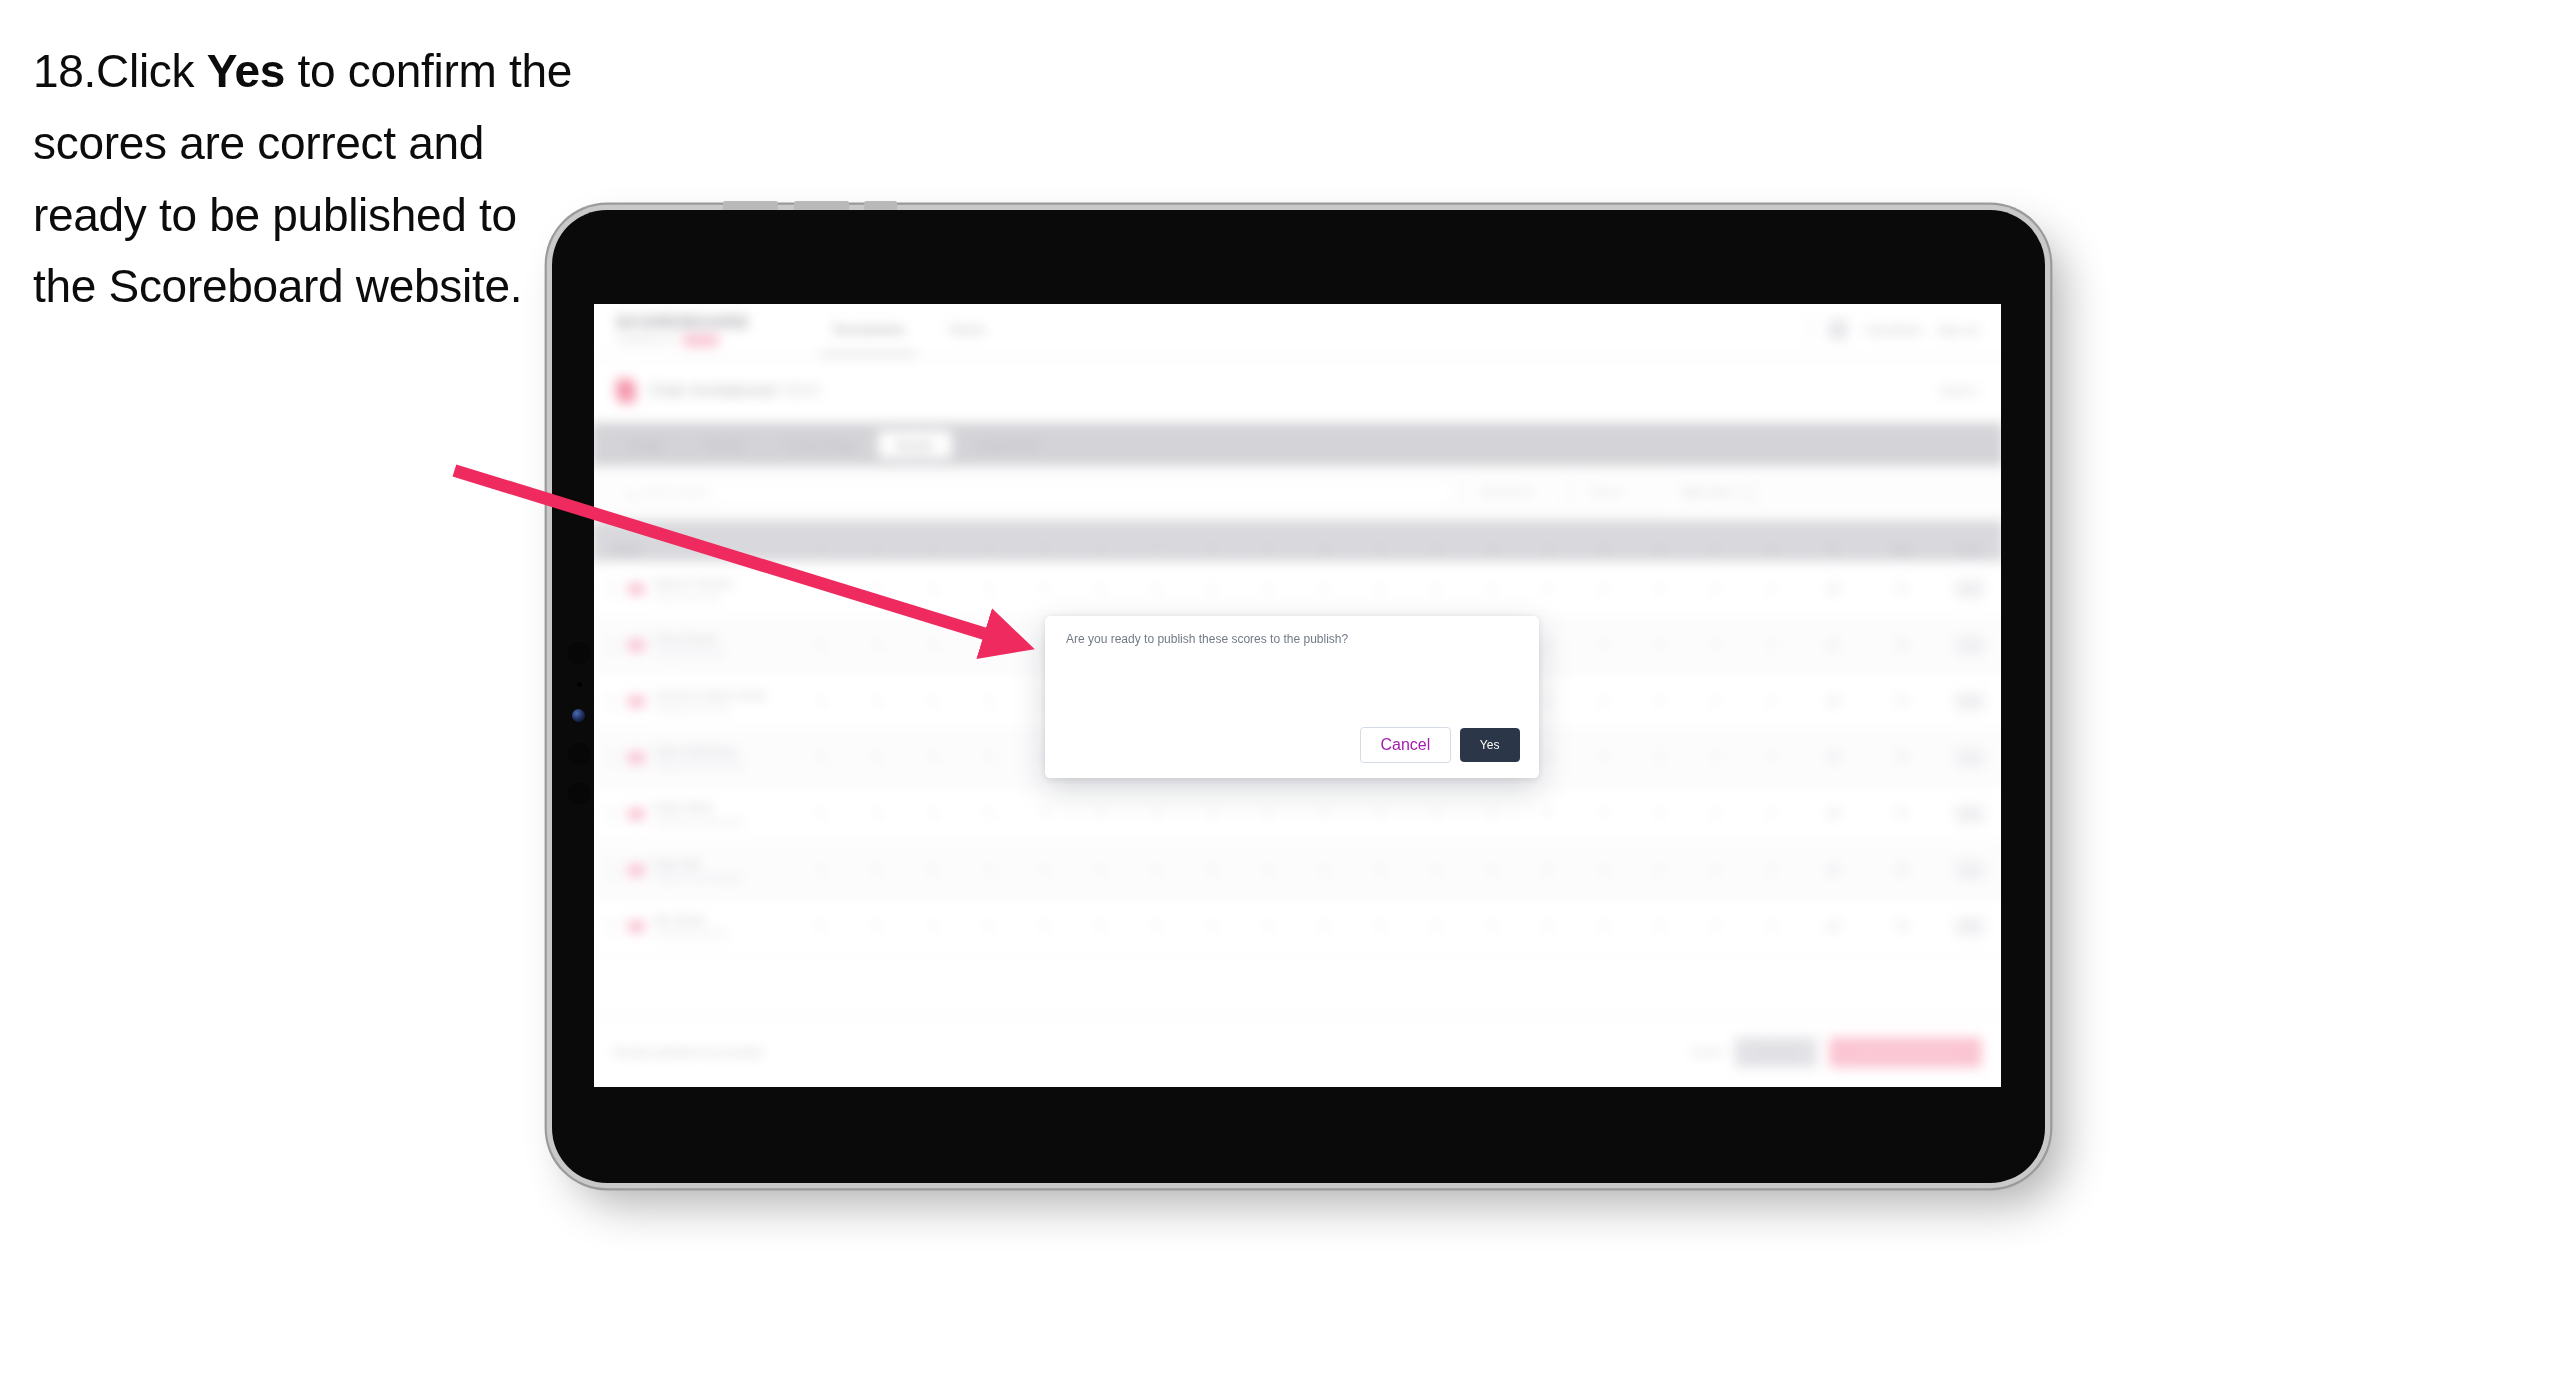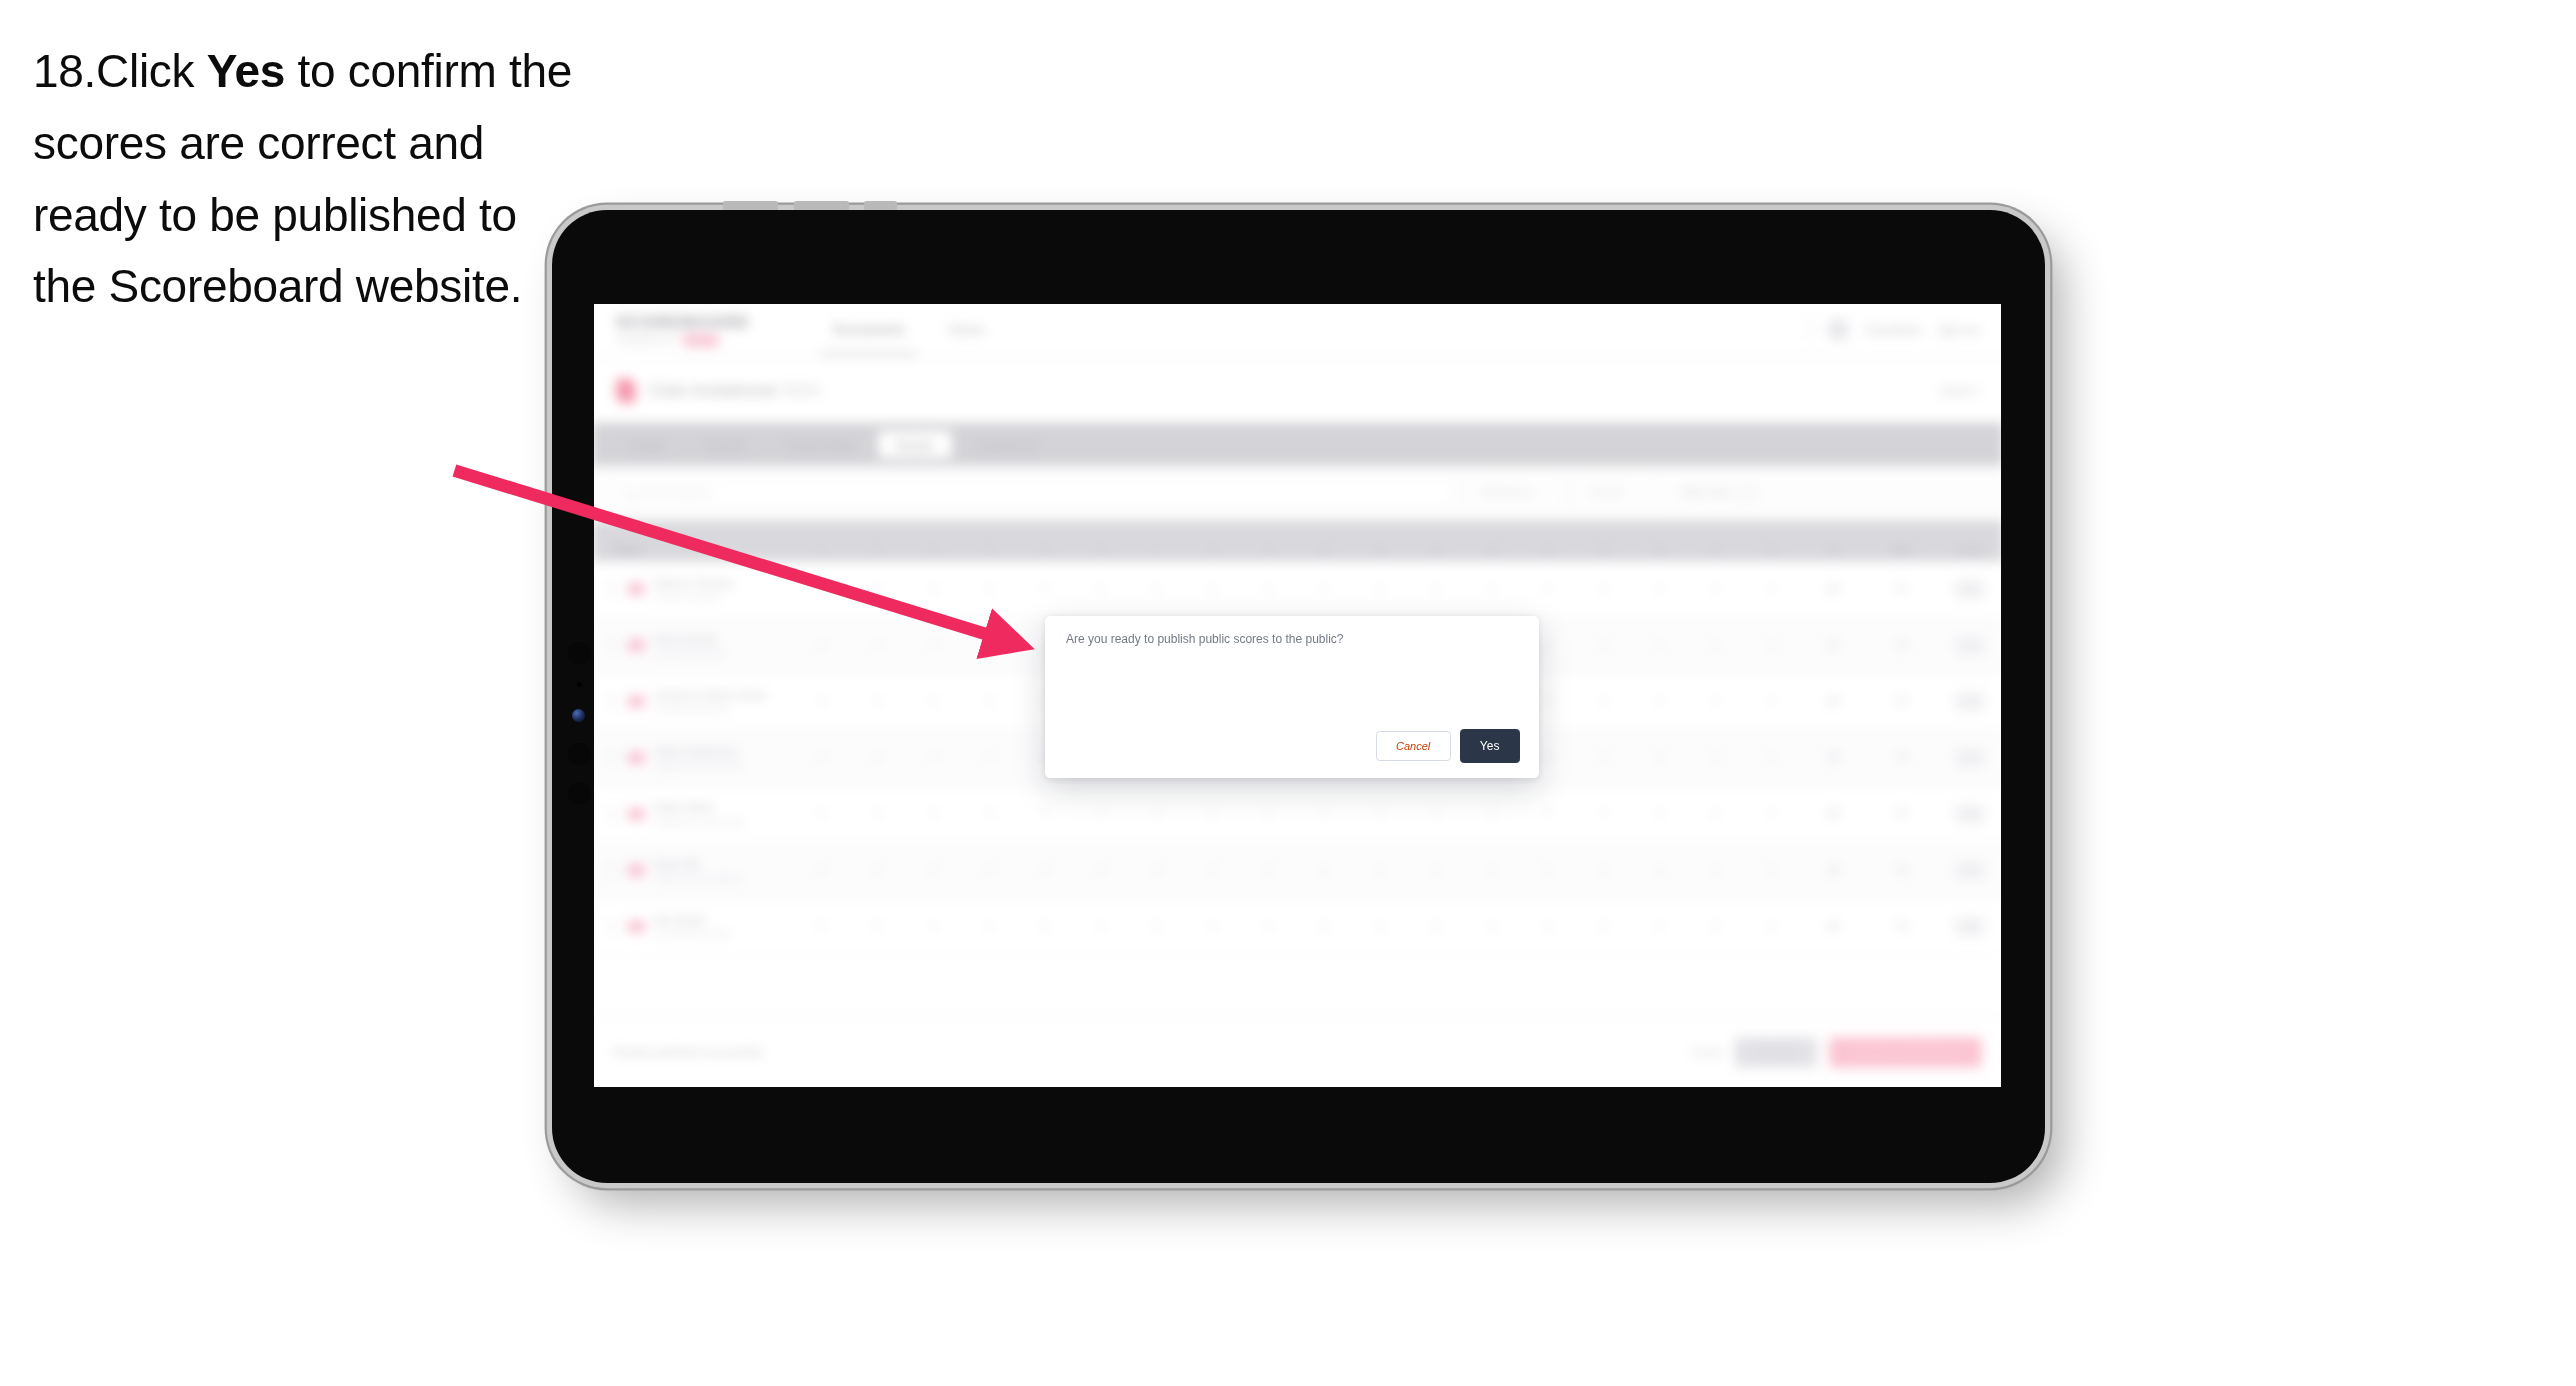--- a/index.html
+++ b/index.html
@@ -455,27 +455,26 @@
     position: absolute;
     right: 19.3px;
     bottom: 15px;
     display: flex;
     align-items: center;
     gap: 9px;
   }
   .btn-cancel {
     background: #ffffff;
     border: 0.7px solid #d5dbe6;
-    color: #c2410c;
-    font-size: 11px;
+    color: #a21caf;
+    font-size: 16px;
     padding: 8.2px 19.3px;
     border-radius: 3.7px;
     cursor: pointer;
     font-family: "Liberation Sans", sans-serif;
-    font-style: italic;
   }
   .btn-yes {
     background: #2b3648;
     border: 0.7px solid #2b3648;
     color: #ffffff;
     font-size: 12px;
     padding: 9px 19.3px;
     border-radius: 3.7px;
     cursor: pointer;
     font-family: "Liberation Sans", sans-serif;
@@ -828,21 +827,21 @@
           <div class="footer-actions">
             <div class="btn-link">Cancel</div>
             <div class="btn-grey">Save All</div>
             <div class="btn-pink">Publish to Scoreboard</div>
           </div>
         </div>
 
       </div>
 
       <div id="modal">
-        <div class="modal-body">Are you ready to publish public scores to the public?</div>
+        <div class="modal-body">Are you ready to publish these scores to the publish?</div>
         <div class="modal-foot">
           <button class="btn-cancel">Cancel</button>
           <button class="btn-yes">Yes</button>
         </div>
       </div>
 
     </div>
   </div>
 
   <svg id="arrow-svg" viewBox="0 0 3471 1868">

